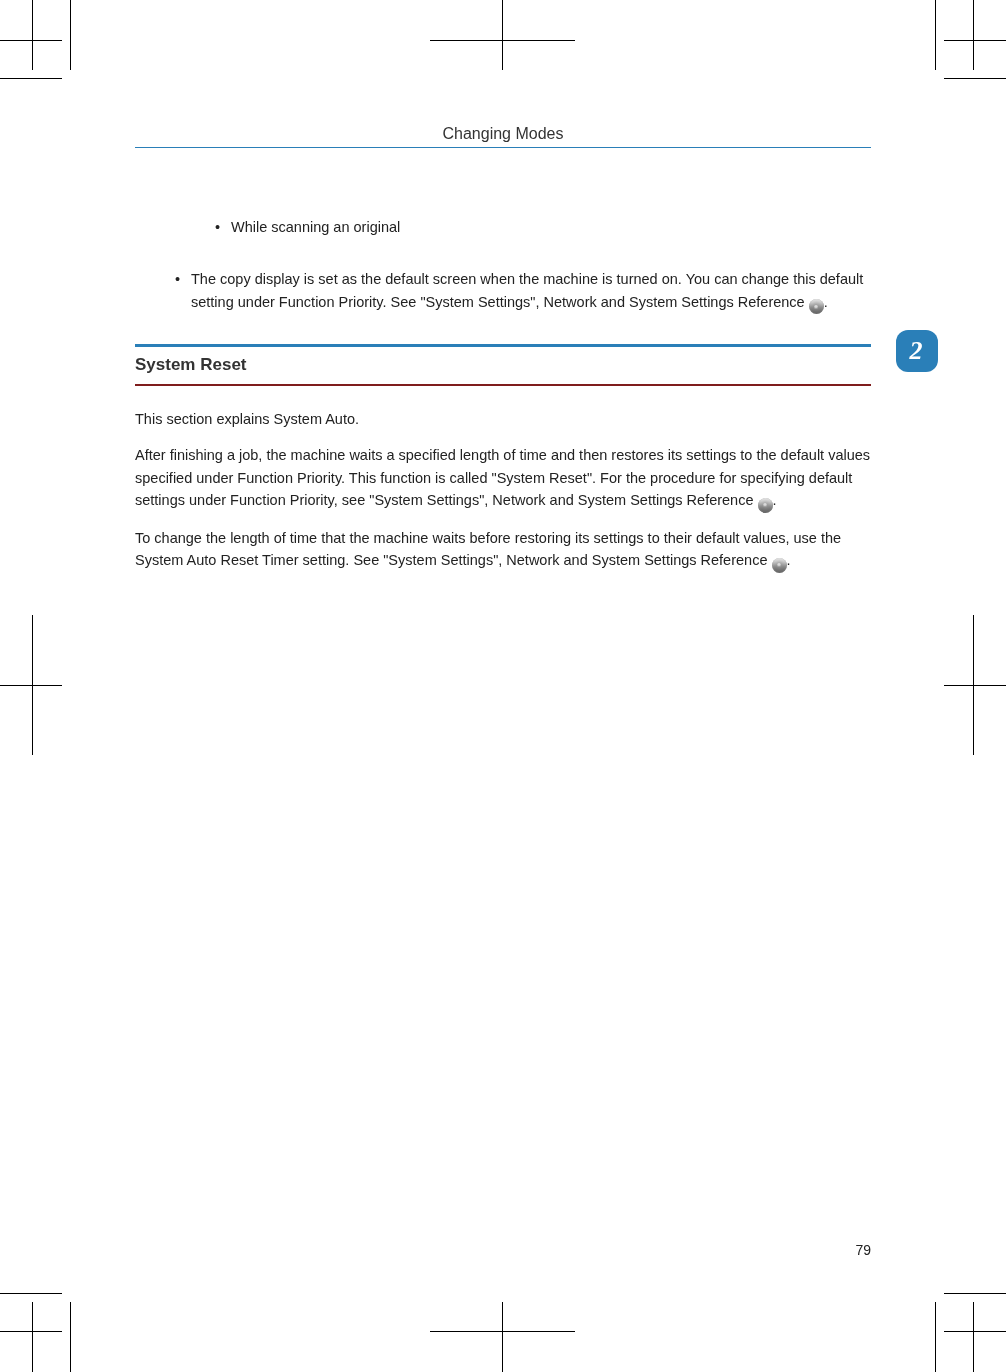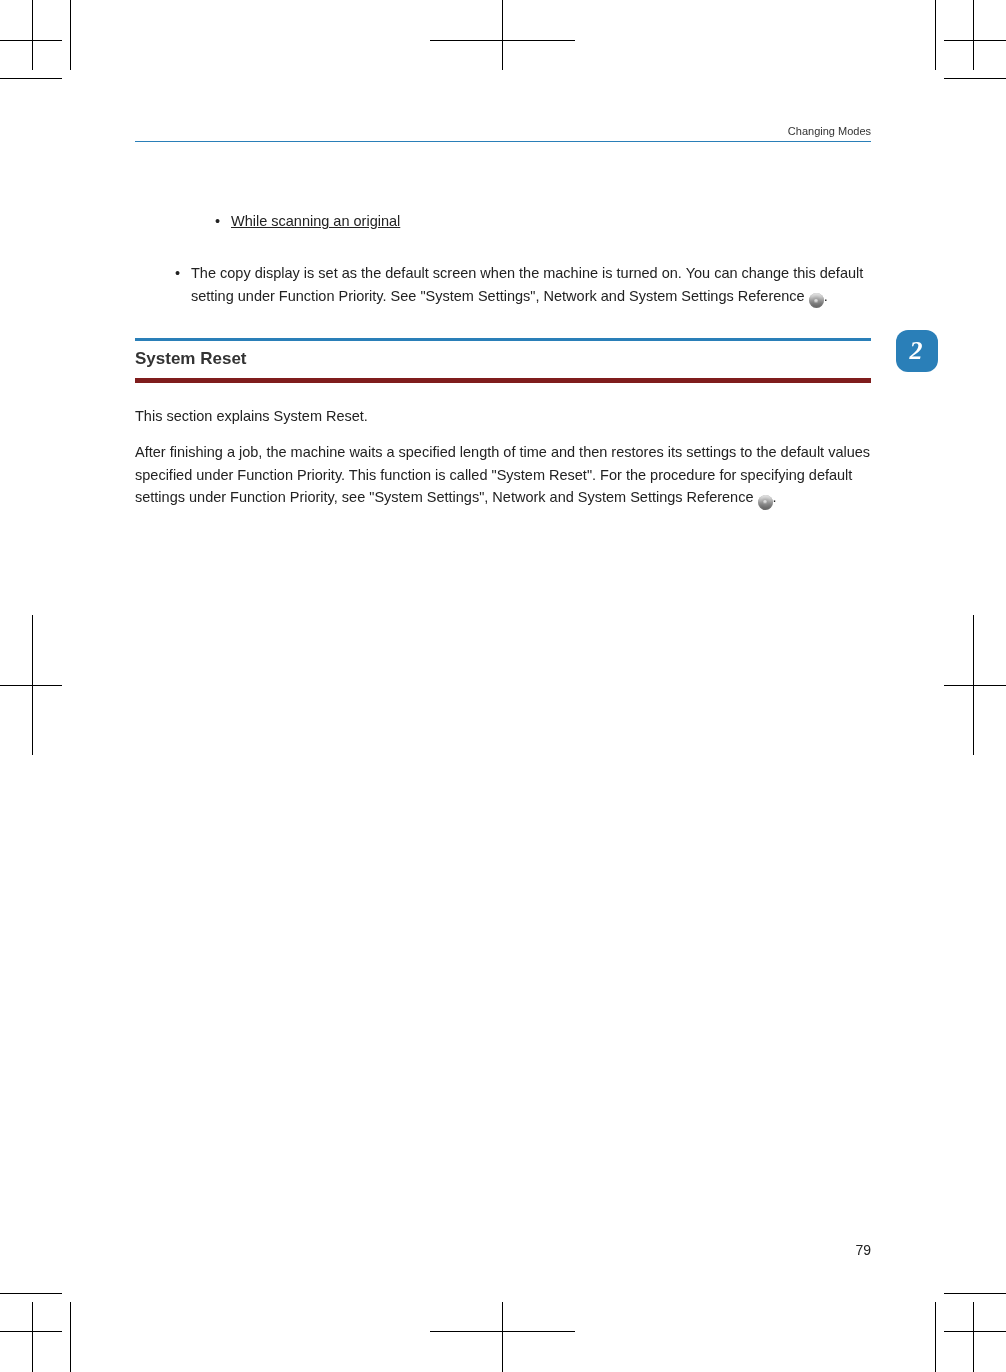--- a/index.html
+++ b/index.html
@@ -36,33 +36,33 @@
   .cb-h { left: 430px; bottom: 40px; width: 145px; height: 1px; }
   
   .cl-h { left: 0; top: 685px; width: 62px; height: 1px; }
   .cl-v { left: 32px; top: 615px; width: 1px; height: 140px; }
   
   .cr-h { right: 0; top: 685px; width: 62px; height: 1px; }
   .cr-v { right: 32px; top: 615px; width: 1px; height: 140px; }
 
   
   .content { position: absolute; left: 135px; right: 135px; top: 125px; bottom: 100px; }
-  .running-header { text-align: right; font-size: 11px; color: #333; padding-bottom: 8px; }
+  .running-header { text-align: center; font-size: 16px; color: #333; padding-bottom: 8px; }
   .running-rule { height: 1px; background: #2a7fb8; margin-top: 4px; }
 
   .body { padding-top: 60px; font-size: 14.5px; line-height: 1.55; color: #222; }
   .body ul { list-style: none; }
-  .bullet-l2 { margin-left: 80px; position: relative; padding-left: 16px; margin-bottom: 10px; text-decoration: underline; }
+  .bullet-l2 { margin-left: 80px; position: relative; padding-left: 16px; margin-bottom: 10px; }
   .bullet-l2::before { content: "•"; position: absolute; left: 0; top: 0; }
   .bullet-l1 { margin-left: 40px; position: relative; padding-left: 16px; margin-bottom: 10px; margin-top: 30px; }
   .bullet-l1::before { content: "•"; position: absolute; left: 0; top: 0; }
 
   .section-heading-wrap { margin-top: 30px; margin-bottom: 22px; }
   .section-top-rule { height: 3px; background: #2a7fb8; margin-bottom: 5px; }
-  .section-heading { font-size: 17px; font-weight: bold; color: #333; padding-bottom: 5px; border-bottom: 5px solid #7f1d1d; }
+  .section-heading { font-size: 17px; font-weight: bold; color: #333; padding-bottom: 5px; border-bottom: 2px solid #7f1d1d; }
 
   .para { margin-bottom: 14px; }
 
   .disc-icon { display: inline-flex; width: 15px; height: 15px; border-radius: 50%; background: #9a9a9a; box-shadow: inset 0 -4px 4px rgba(0,0,0,0.35), inset 0 3px 4px rgba(255,255,255,0.8); vertical-align: -2px; align-items: center; justify-content: center; }
   .disc-icon::after { content: ""; display: block; width: 4px; height: 4px; border-radius: 50%; background: #ddd; box-shadow: inset 0 -1px 1px rgba(0,0,0,0.3); }
 
   
   .chapter-tab { position: absolute; right: 68px; top: 330px; width: 42px; height: 42px; background: #2a7fb8; border-radius: 12px; display: flex; align-items: center; justify-content: center; }
   .chapter-number { color: #fff; font-weight: 900; font-size: 26px; font-style: italic; font-family: Georgia, "Times New Roman", serif; transform: translateX(-1px); }
 
@@ -120,23 +120,26 @@
         <li class="bullet-l1">
           <span>The copy display is set as the default screen when the machine is turned on. You can change this default setting under Function Priority. See "System Settings", Network and System Settings Reference </span><span class="disc-icon"></span><span>.</span>
         </li>
       </ul>
 
       <div class="section-heading-wrap">
         <div class="section-top-rule"></div>
         <div class="section-heading">System Reset</div>
       </div>
 
-      <p class="para">This section explains System Reset.</p>
+      <p class="para">This section explains System Auto.</p>
 
       <p class="para">
         <span>After finishing a job, the machine waits a specified length of time and then restores its settings to the default values specified under Function Priority. This function is called "System Reset". For the procedure for specifying default settings under Function Priority, see "System Settings", Network and System Settings Reference </span><span class="disc-icon"></span><span>.</span>
       </p>
 
+      <p class="para">
+        <span>To change the length of time that the machine waits before restoring its settings to their default values, use the System Auto Reset Timer setting. See "System Settings", Network and System Settings Reference </span><span class="disc-icon"></span><span>.</span>
+      </p>
     </div>
   </div>
 
   <div class="page-number">79</div>
 </div>
 
 </body></html>

